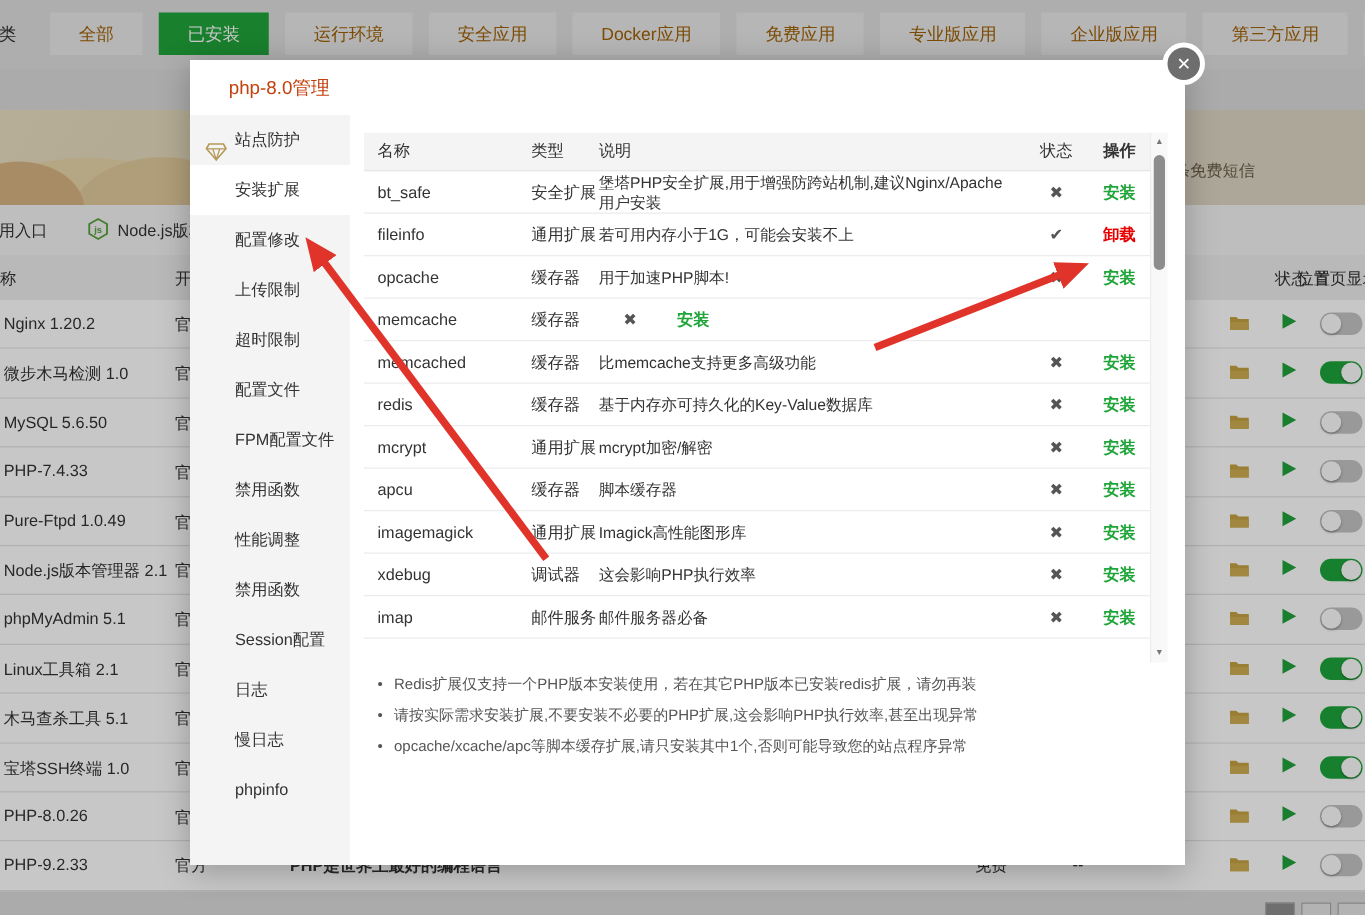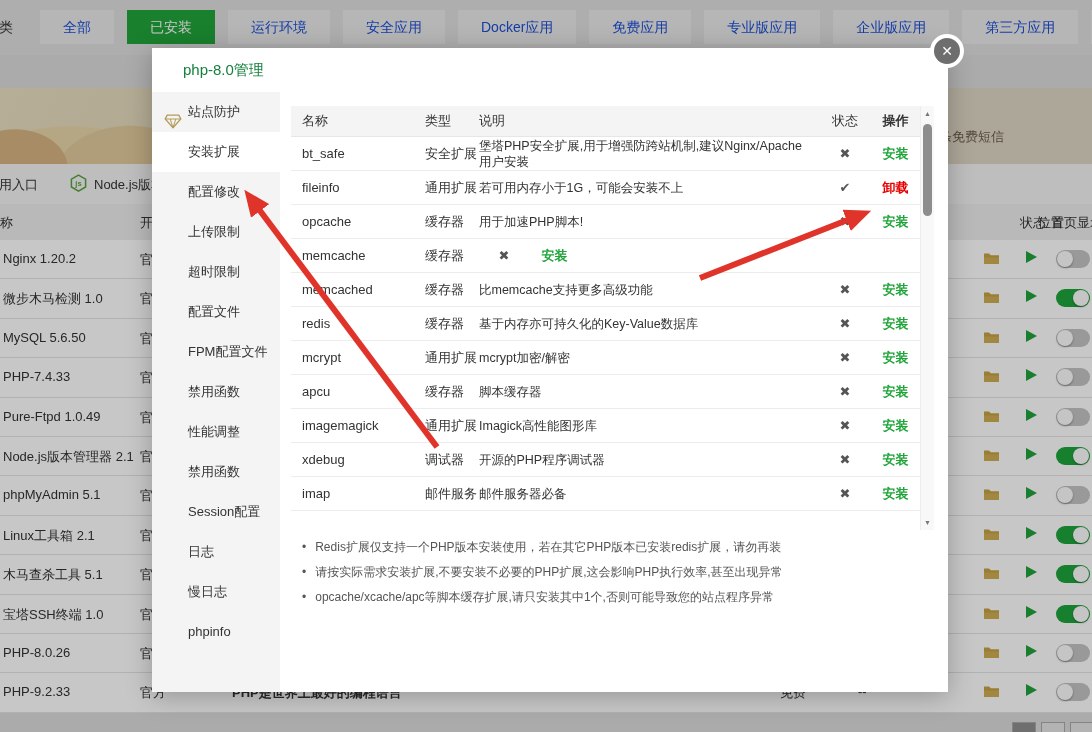--- a/index.html
+++ b/index.html
@@ -3,21 +3,21 @@
 <meta charset="utf-8">
 <style>
   html,body{margin:0;padding:0;}
   .stage{position:relative;width:1092px;height:732px;overflow:hidden;
          background:#dcdcdc;font-family:"Liberation Sans","DejaVu Sans",sans-serif;
          font-size:13px;color:#333;}
   
   .toolbar{position:absolute;left:0;top:0;width:1092px;height:55px;background:#dfdfdf;}
   .cat{position:absolute;left:-15px;top:19px;font-size:14px;color:#333;}
   .tabs{position:absolute;left:40px;top:10px;display:flex;}
-  .tab{height:34px;line-height:34px;padding:0 23px;background:#e9e9e9;color:#1d4ed8;
+  .tab{height:34px;line-height:34px;padding:0 23px;background:#e9e9e9;color:#a16207;
        font-size:14px;margin-right:13px;white-space:nowrap;cursor:pointer;}
   .tab.active{background:#20a53a;color:#fff;}
   .banner{position:absolute;left:0;top:88px;width:1092px;height:76px;background:#ded6c5;}
   .waves{position:absolute;left:0;top:0;width:420px;height:76px;
     background:
       radial-gradient(130px 95px at 15px 105%, #d8b483 0 40%, transparent 41%),
       radial-gradient(170px 120px at 130px 120%, #e2c99b 0 44%, transparent 45%),
       radial-gradient(230px 150px at 70px 150%, #e9d6a9 0 50%, transparent 51%),
       linear-gradient(120deg,#eadfc2,#ddd2b4);}
   .sms{position:absolute;right:88px;top:40px;display:flex;align-items:center;cursor:pointer;}
@@ -45,21 +45,21 @@
   .toggle.on{background:#1ea53b;}
   .toggle.on .knob{left:17px;}
   .pagination{position:absolute;left:1012px;top:722px;display:flex;}
   .pgbox{width:22px;height:20px;border:1px solid #aaa;background:#e6e6e6;margin-right:5px;}
   .pgbox.sel{background:#8f8f8f;}
   
   .overlay{position:absolute;inset:0;background:rgba(0,0,0,0.22);z-index:10;}
   .modal{position:absolute;left:152px;top:48px;width:796px;height:644px;background:#fff;z-index:20;
          box-shadow:0 4px 24px rgba(0,0,0,.25);}
   .mhead{position:absolute;left:0;top:0;width:796px;height:44px;}
-  .mtitle{position:absolute;left:31px;top:13px;font-size:15px;color:#15803d;}
+  .mtitle{position:absolute;left:31px;top:13px;font-size:15px;color:#c2410c;}
   .msidebar{position:absolute;left:0;top:44px;width:128px;height:600px;background:#f4f4f4;}
   .sitem{position:relative;height:40px;line-height:40px;padding-left:36px;font-size:13px;color:#333;cursor:pointer;}
   .sitem.active{background:#fff;}
   .gem{position:absolute;left:12px;top:13px;}
   .mcontent{position:absolute;left:128px;top:44px;width:668px;height:600px;background:#fff;}
   .exttable{position:absolute;left:11px;top:14px;width:630px;height:424px;overflow:hidden;}
   .ehead{display:flex;height:30px;align-items:center;background:#f4f4f4;border-bottom:1px solid #e6e6e6;
          font-size:13px;color:#333;}
   .ecell{flex:none;}
   .c-name{width:134px;padding-left:11px;box-sizing:border-box;}
@@ -427,21 +427,21 @@
             <div class="erow">
               <span class="ecell c-name">imagemagick</span>
               <span class="ecell c-type">通用扩展</span>
               <span class="ecell c-desc">Imagick高性能图形库</span>
               <span class="ecell c-status st">✖</span>
               <span class="ecell c-action act install">安装</span>
             </div>
             <div class="erow">
               <span class="ecell c-name">xdebug</span>
               <span class="ecell c-type">调试器</span>
-              <span class="ecell c-desc">开源的PHP程序调试器</span>
+              <span class="ecell c-desc">这会影响PHP执行效率</span>
               <span class="ecell c-status st">✖</span>
               <span class="ecell c-action act install">安装</span>
             </div>
             <div class="erow">
               <span class="ecell c-name">imap</span>
               <span class="ecell c-type">邮件服务</span>
               <span class="ecell c-desc">邮件服务器必备</span>
               <span class="ecell c-status st">✖</span>
               <span class="ecell c-action act install">安装</span>
             </div>

